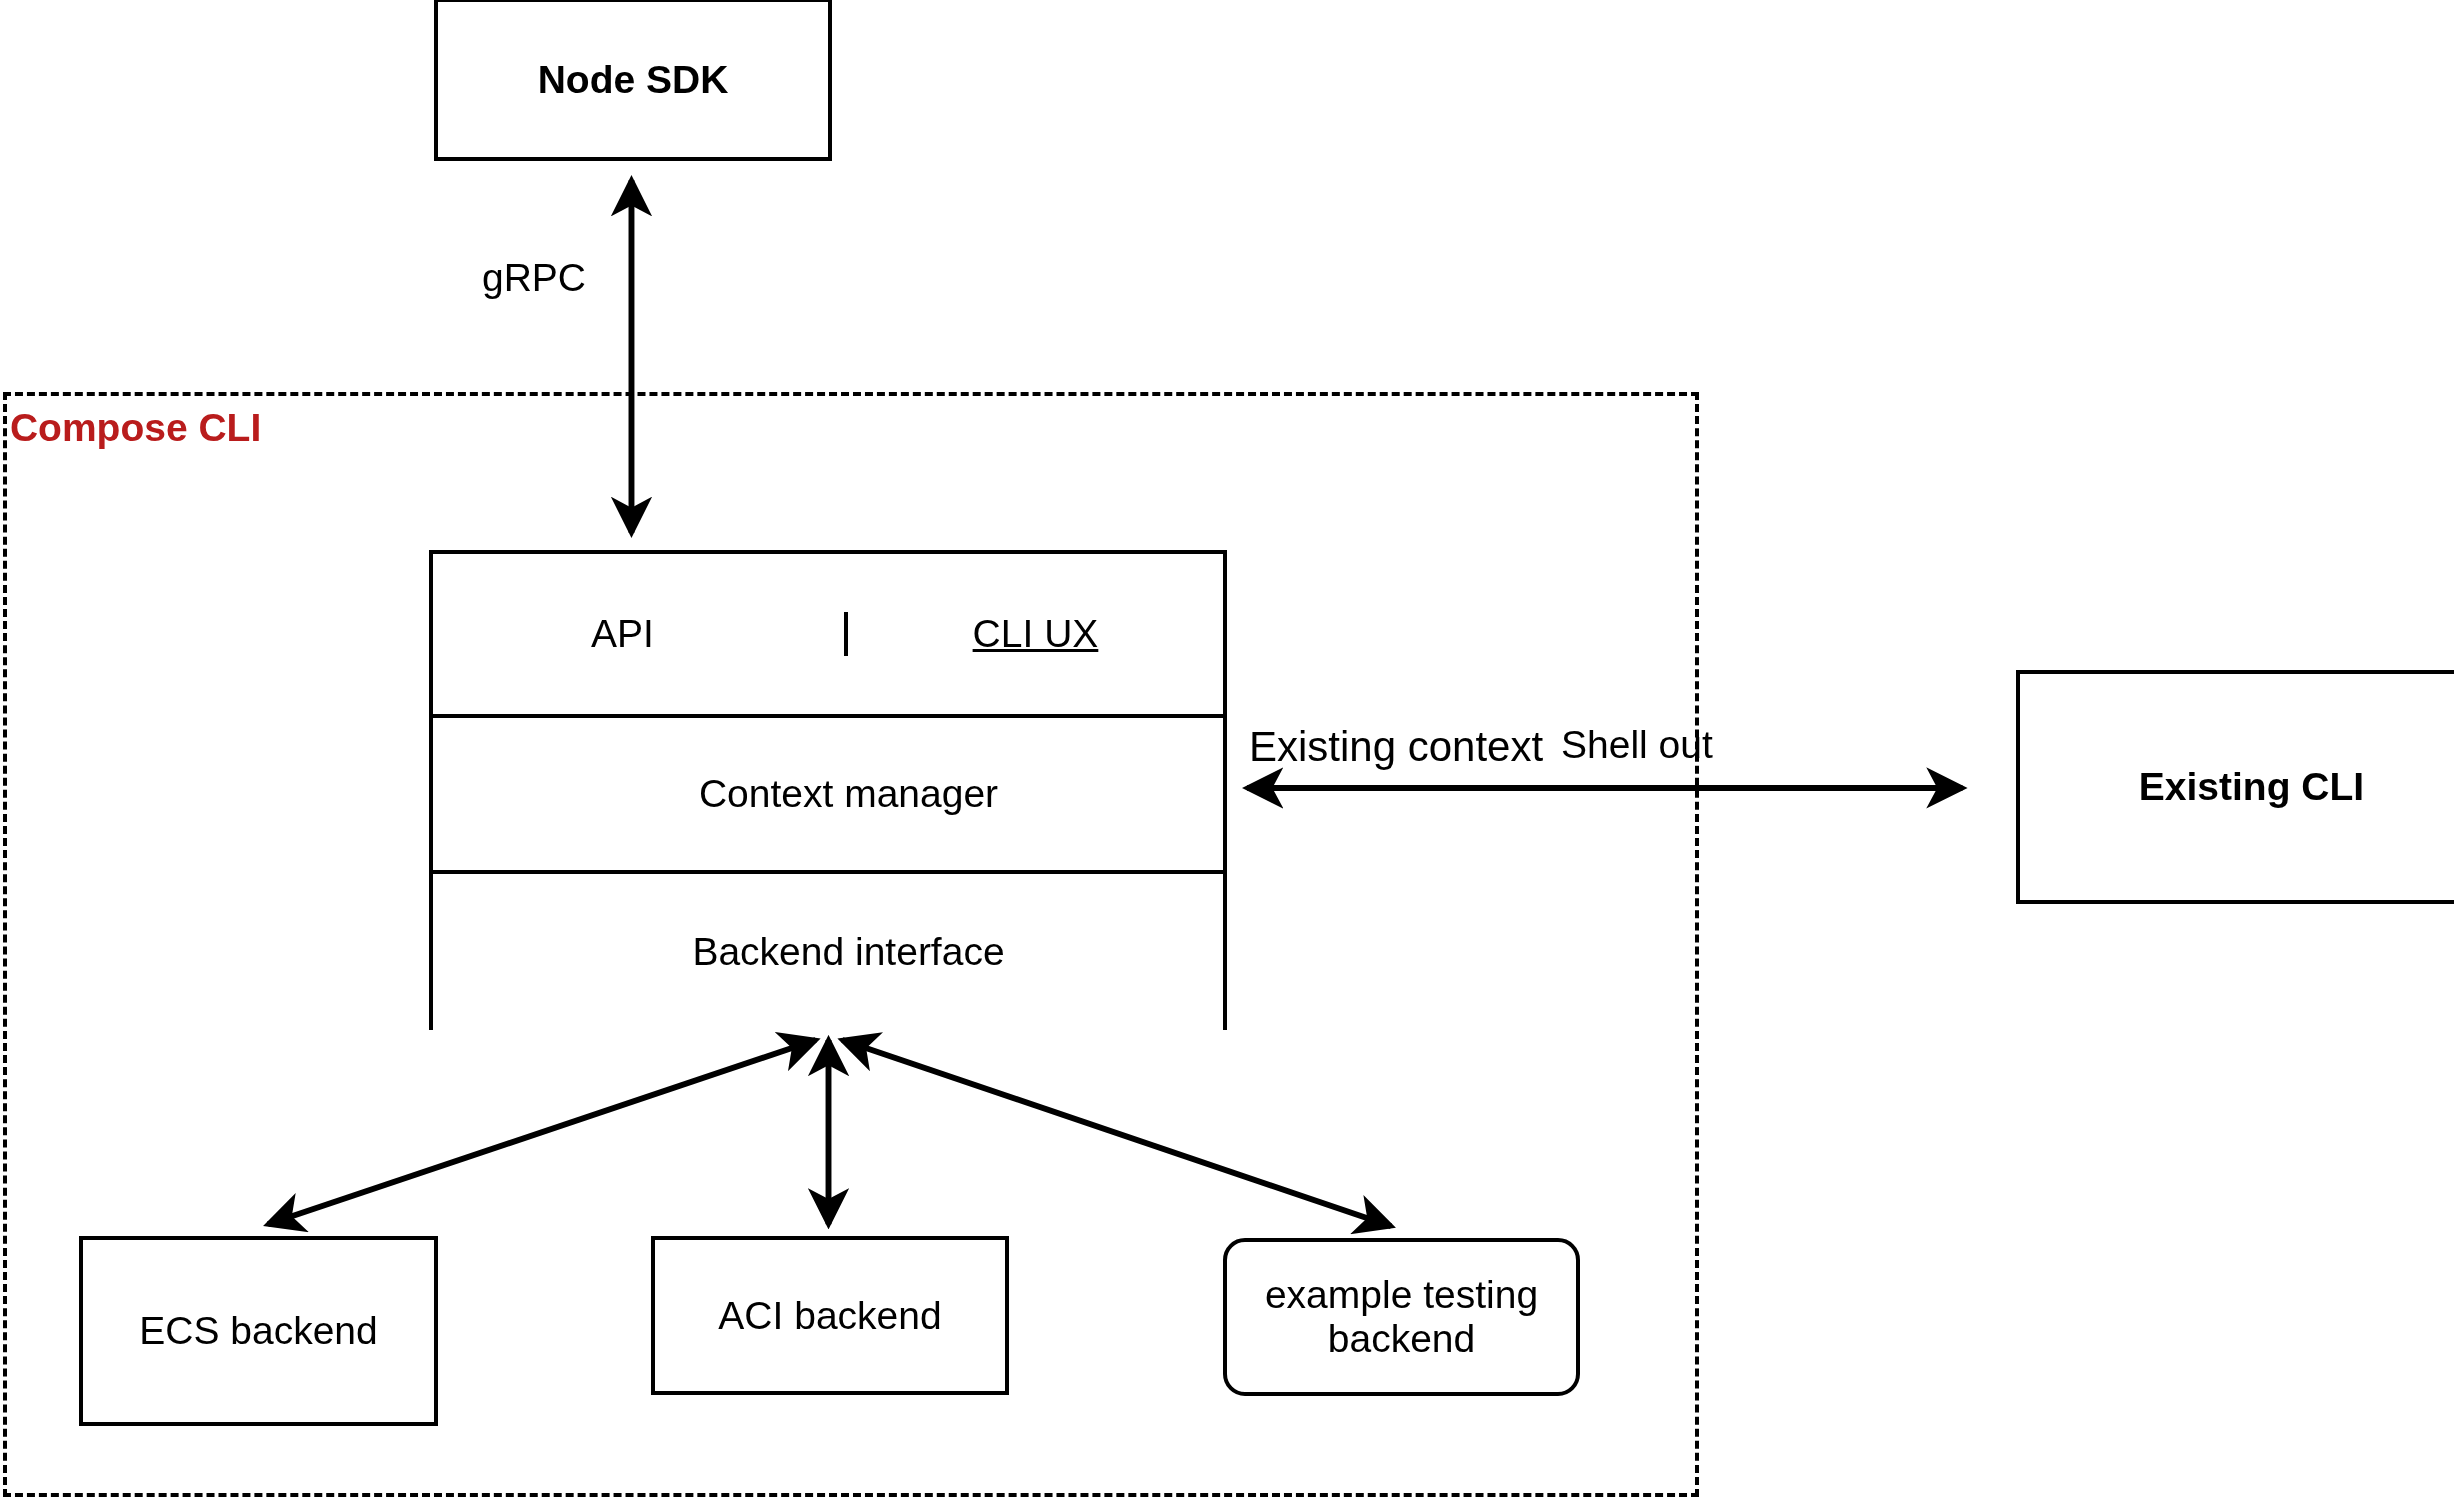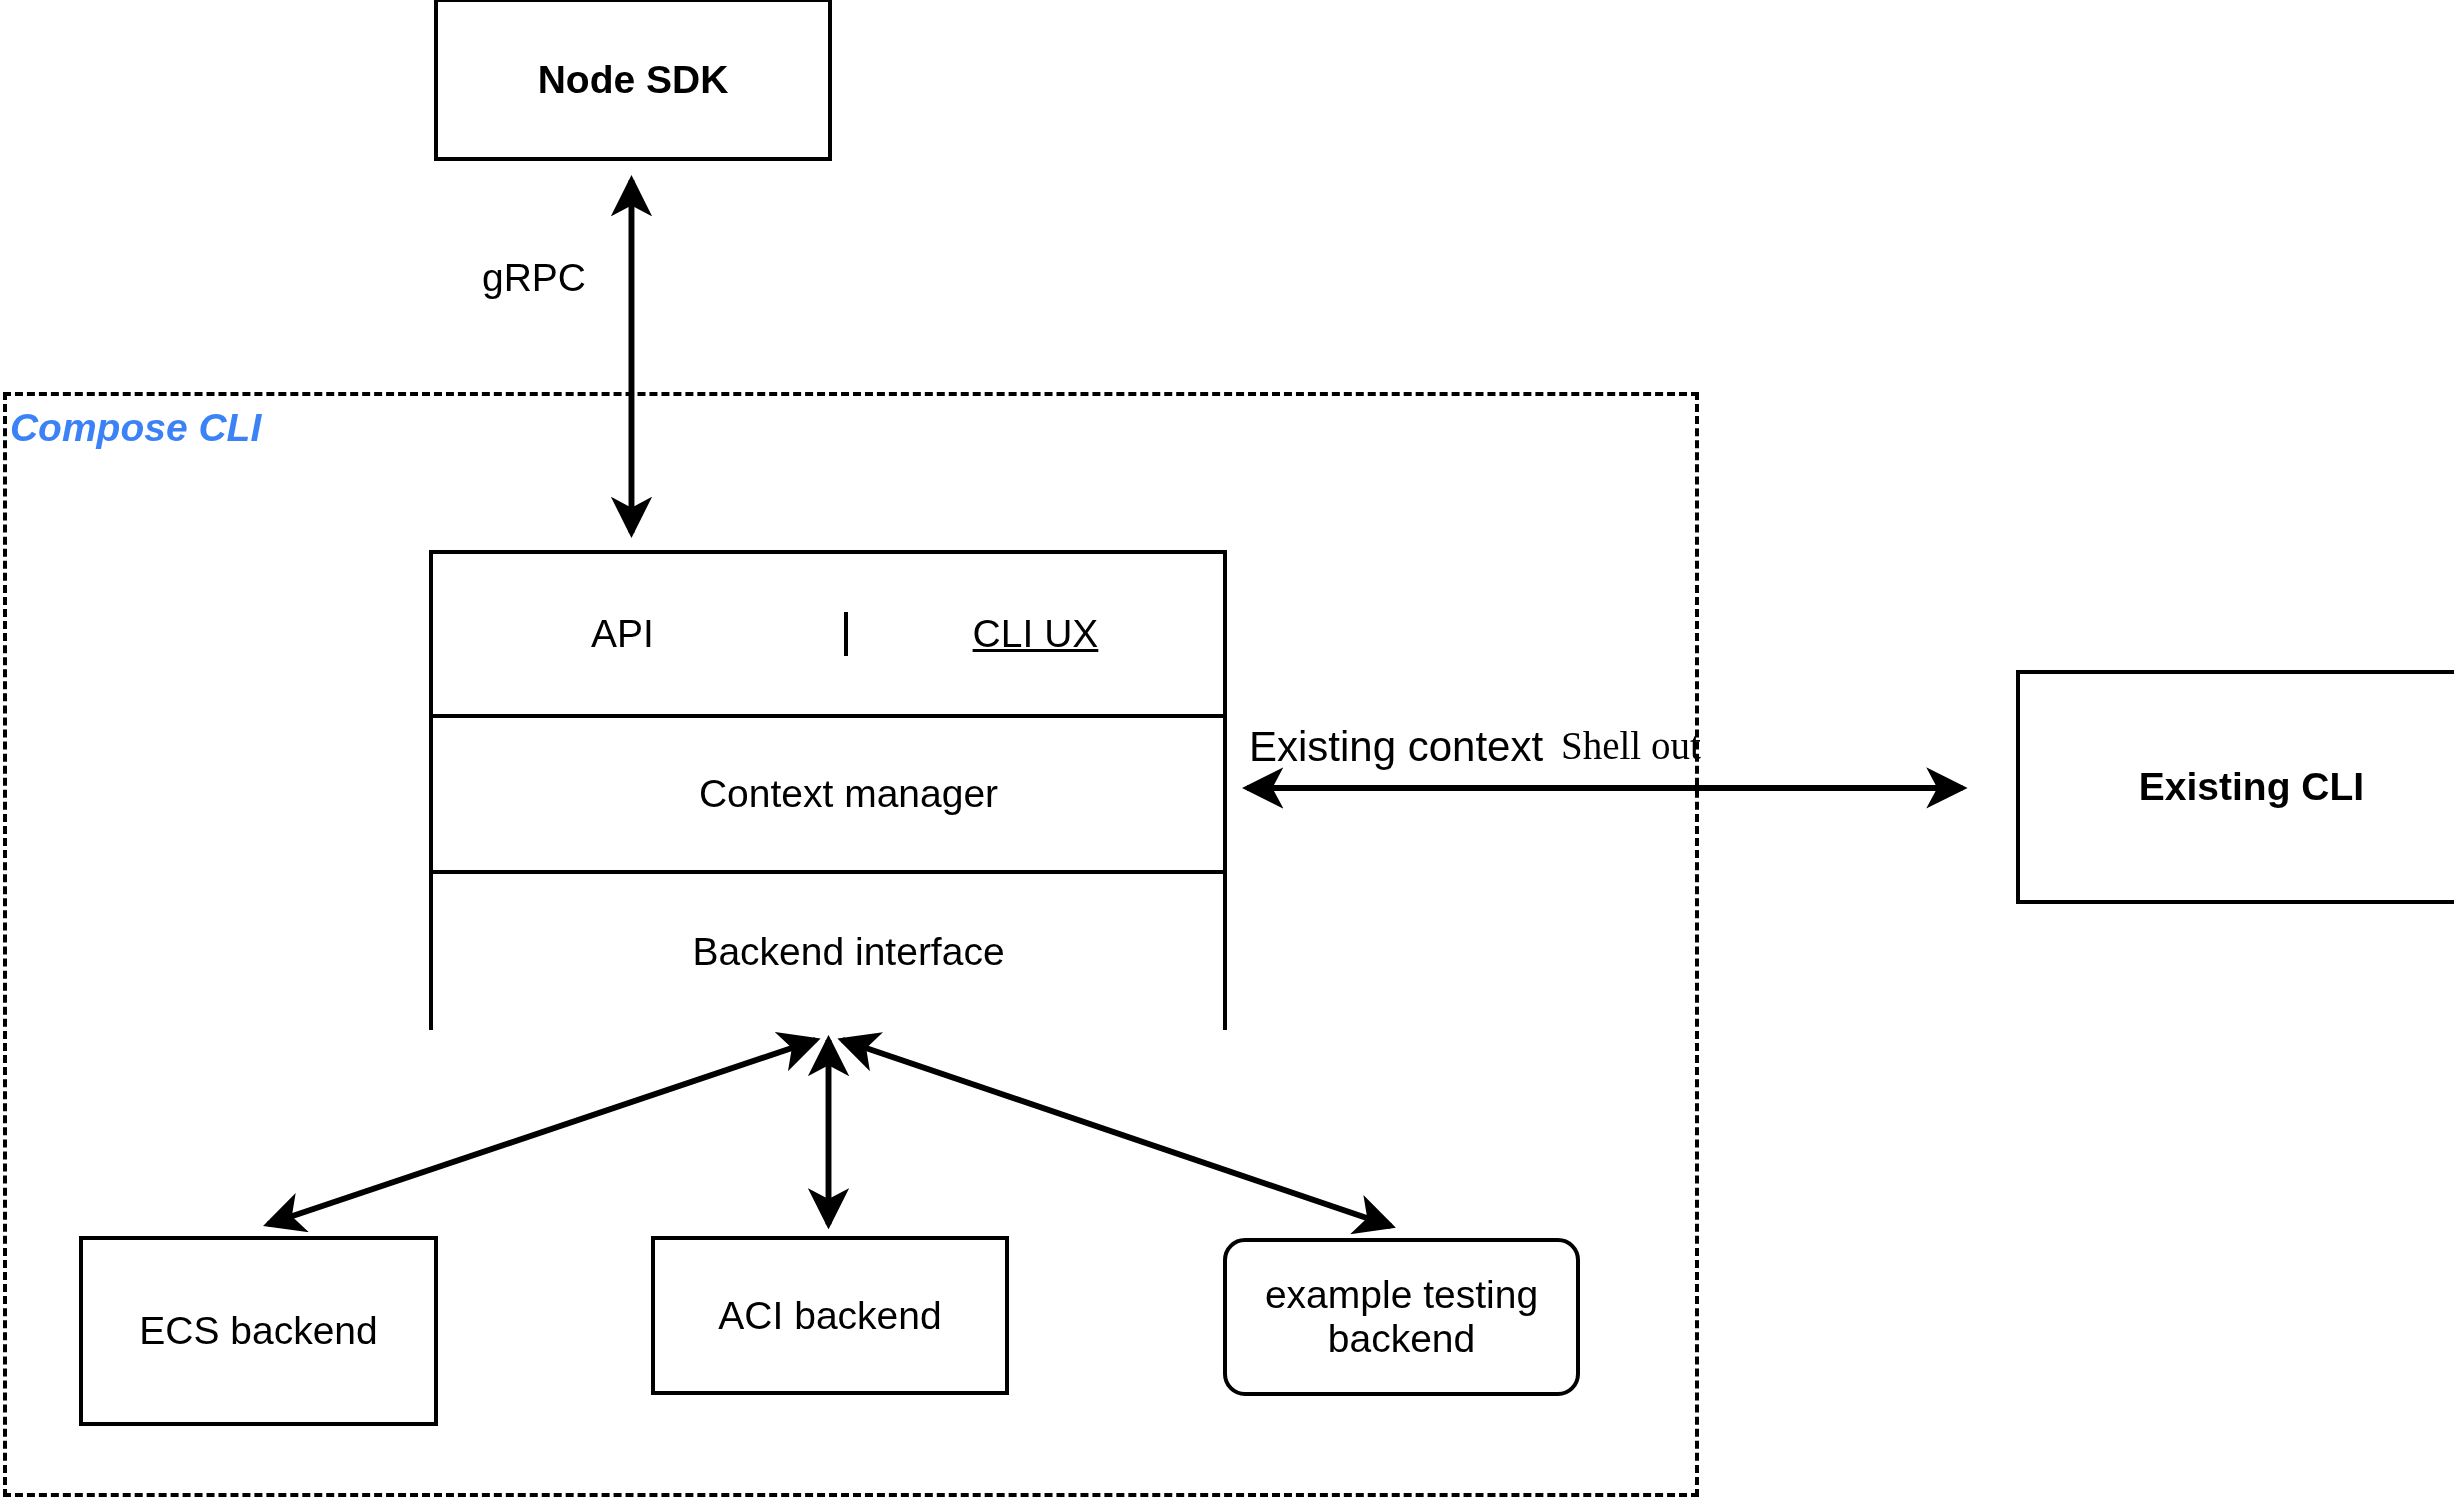--- a/index.html
+++ b/index.html
@@ -75,23 +75,22 @@
   }
   .group-dashed {
     position: absolute;
     box-sizing: border-box;
     border: 4.9px dashed #000000;
     background: transparent;
   }
   .group-label {
     position: absolute;
     font-weight: bold;
-    color: #3b82f6;
+    color: #b91c1c;
     white-space: nowrap;
-    font-style: italic;
   }
   .edge-label {
     position: absolute;
     color: #000000;
     white-space: nowrap;
     background: transparent;
   }
   .line2 {
     line-height: 1.12;
   }
@@ -153,21 +152,21 @@
       <span>Context manager</span>
     </div>
 
     <div class="stack-row" style="height:160px; font-size:39px;">
       <span>Backend interface</span>
     </div>
   </div>
 
   <div class="edge-label" style="left:1249px; top:723px; font-size:42px;">Existing context</div>
 
-  <div class="edge-label" style="left:1561px; top:723px; font-size:39px;font-family:Liberation Serif, serif;">Shell out</div>
+  <div class="edge-label" style="left:1561px; top:723px; font-size:39px;">Shell out</div>
 
   <div class="box bold" style="left:1980px; top:670px; width:471px; height:234px; font-size:39px;margin-left:36px;">
     <span>Existing CLI</span>
   </div>
 
   <div class="box" style="left:79px; top:1236px; width:359px; height:190px; font-size:39px;">
     <span>ECS backend</span>
   </div>
 
   <div class="box" style="left:651px; top:1236px; width:358px; height:159px; font-size:39px;">

